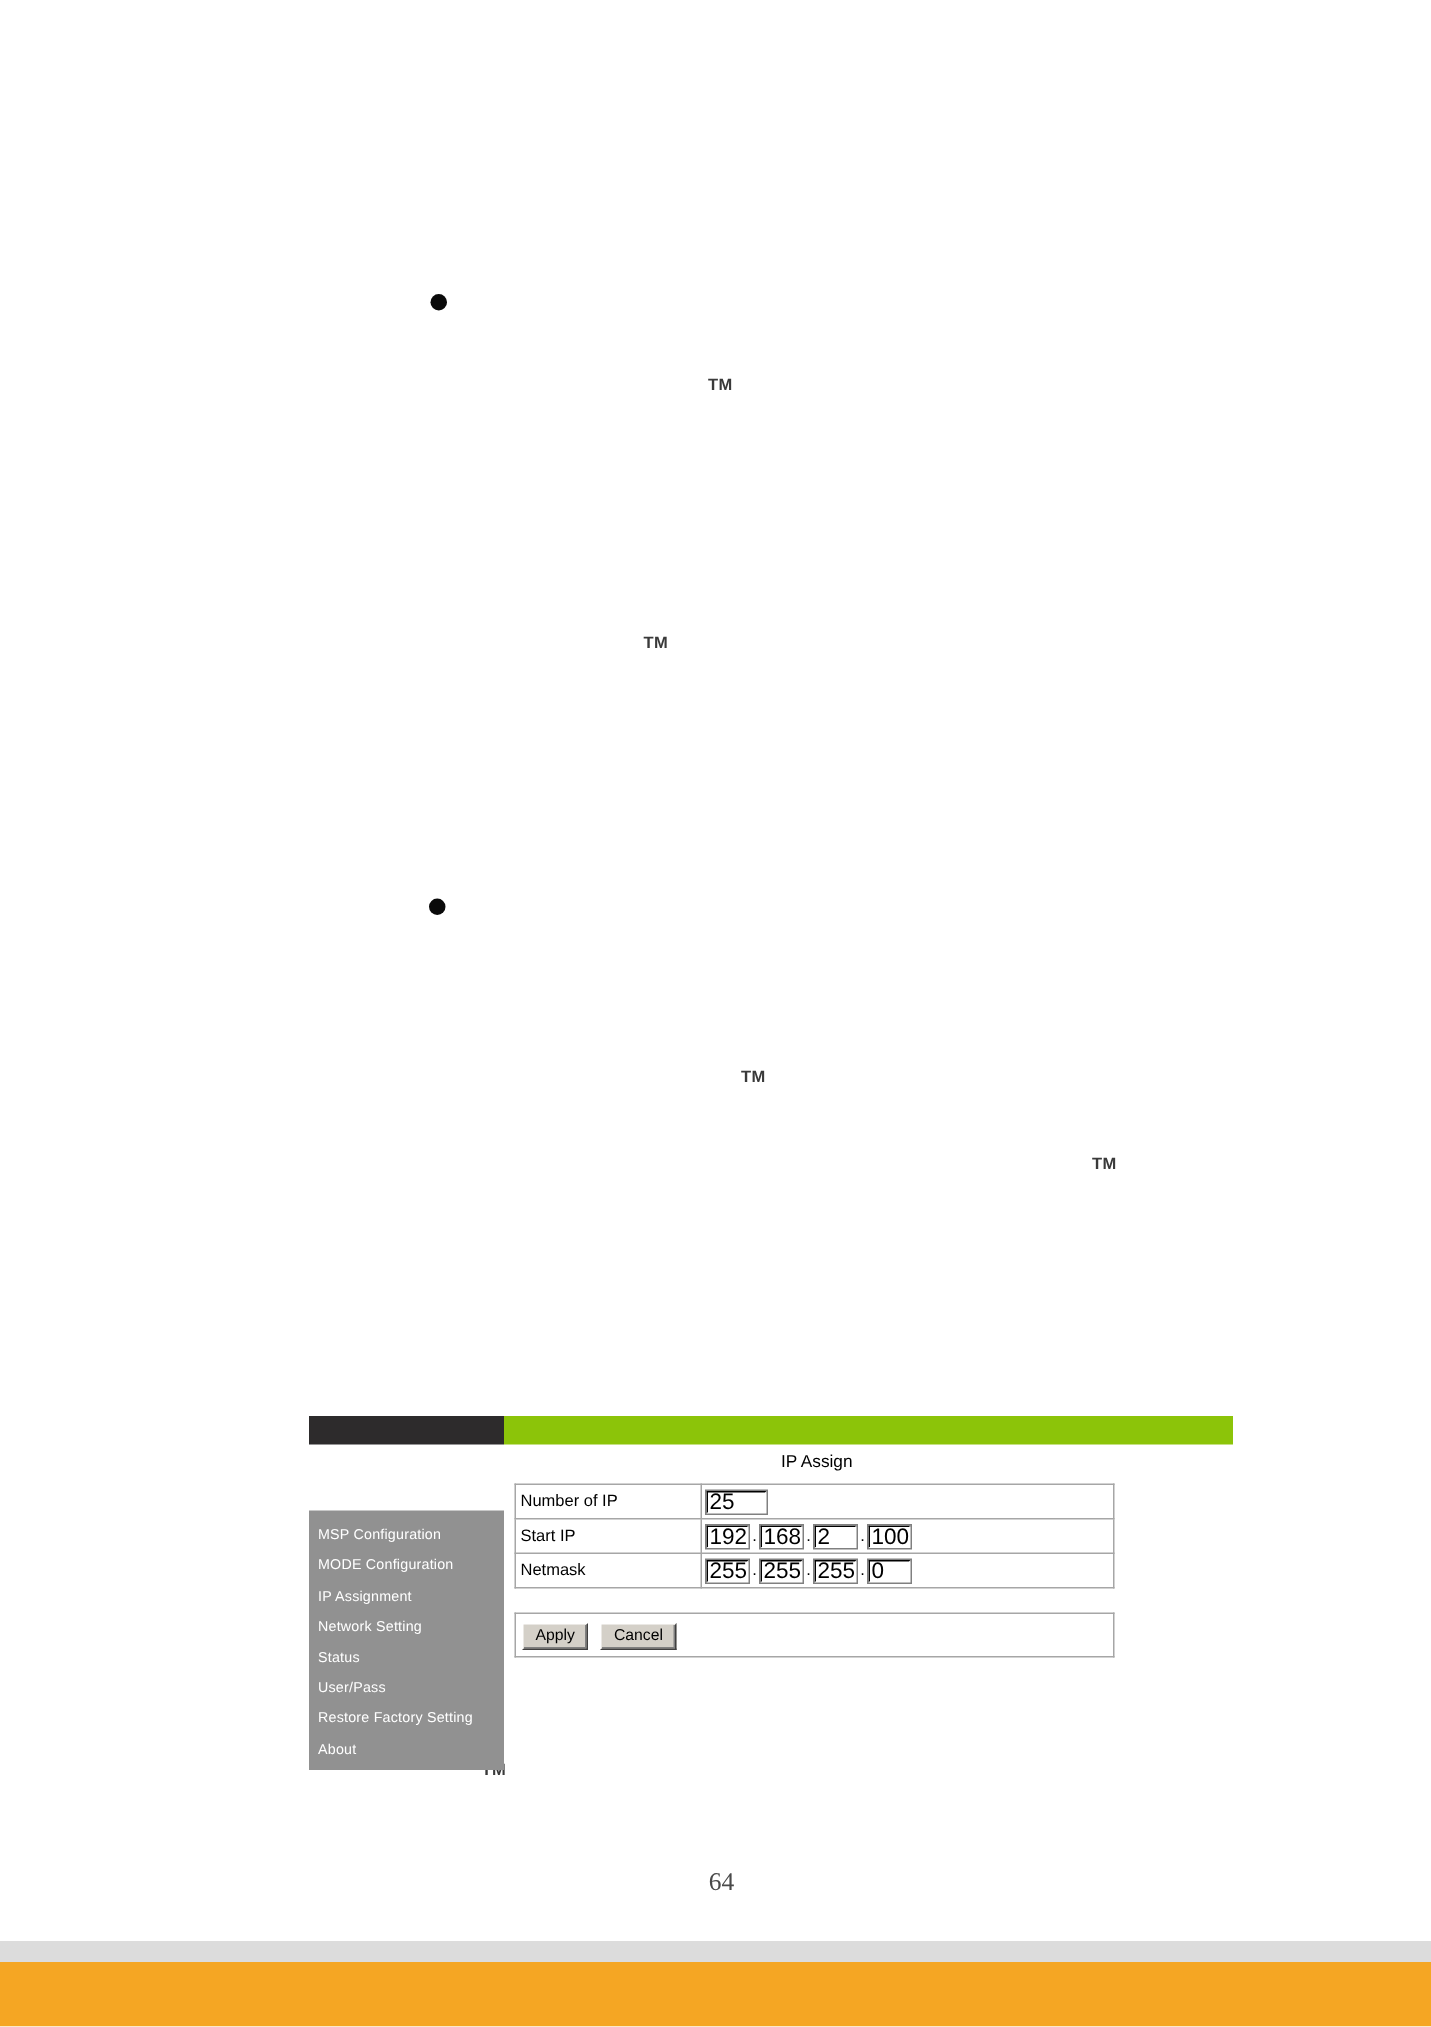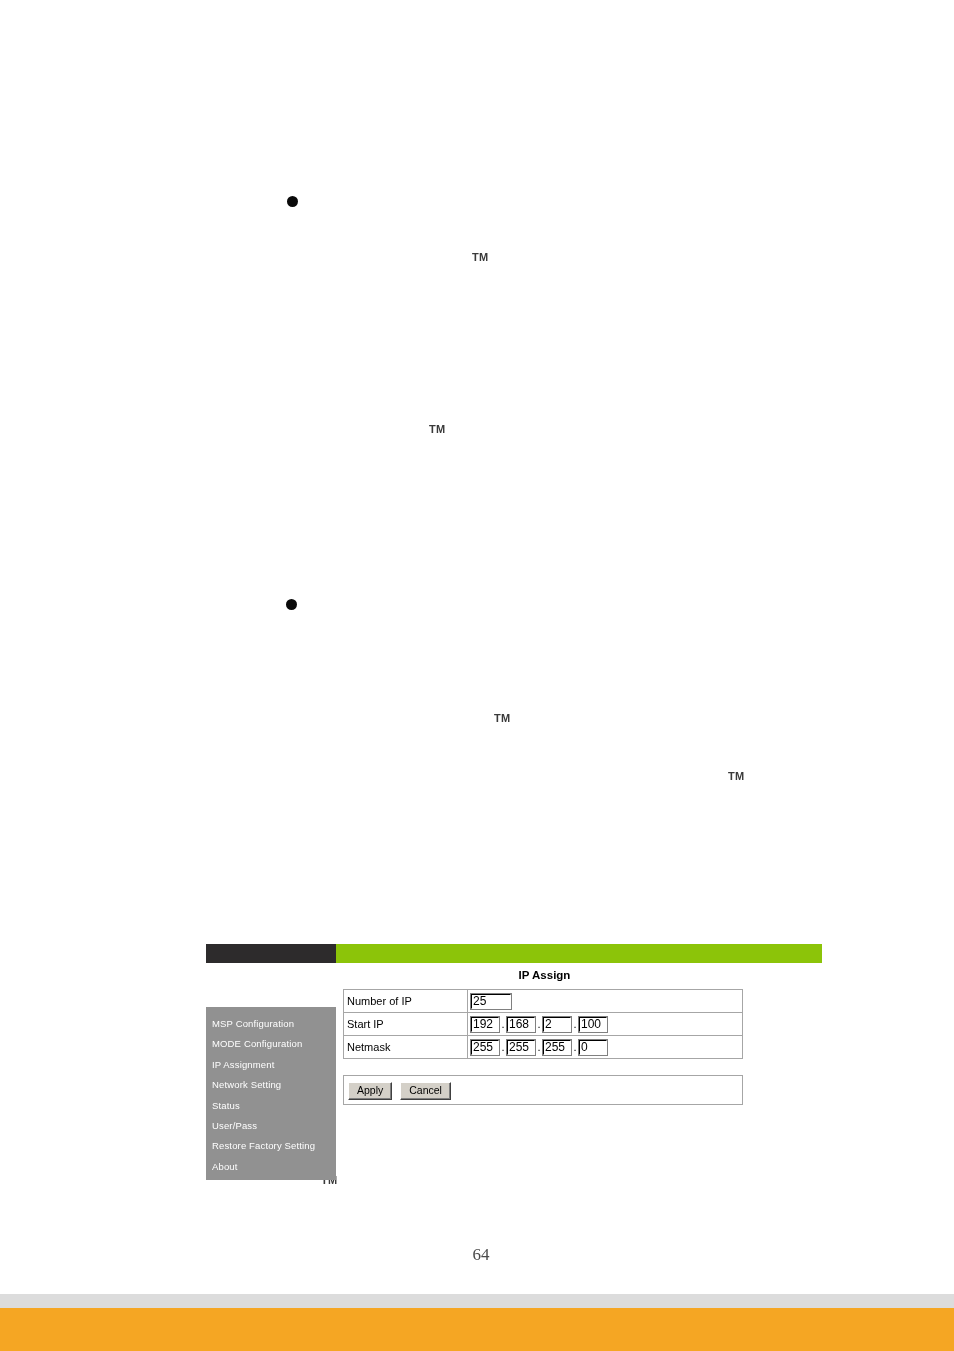--- a/index.html
+++ b/index.html
@@ -104,21 +104,21 @@
   .content {
     flex: 1;
     padding-left: 7px;
     padding-right: 6px;
     box-sizing: border-box;
   }
   .content-title {
     text-align: center;
     font-family: "Liberation Sans", sans-serif;
     font-size: 11.5px;
-    font-weight: bold;
+    font-weight: normal;
     color: #000000;
     margin-top: 6px;
     margin-bottom: 8px;
     padding-right: 70px;
   }
 
   table.form-table {
     border-collapse: collapse;
     width: 400px;
     background: #ffffff;
@@ -140,21 +140,21 @@
   
   .tf {
     display: inline-block;
     border: 1px solid #000000;
     border-right-color: #ffffff;
     border-bottom-color: #ffffff;
     outline: 1px solid #808080;
     outline-offset: 0px;
     background: #ffffff;
     font-family: "Liberation Sans", sans-serif;
-    font-size: 12px;
+    font-size: 15px;
     line-height: 13px;
     height: 13px;
     color: #000000;
     padding: 0 1px;
     box-sizing: content-box;
     vertical-align: middle;
     overflow: hidden;
     white-space: nowrap;
   }
   .tf-num  { width: 36px; }

